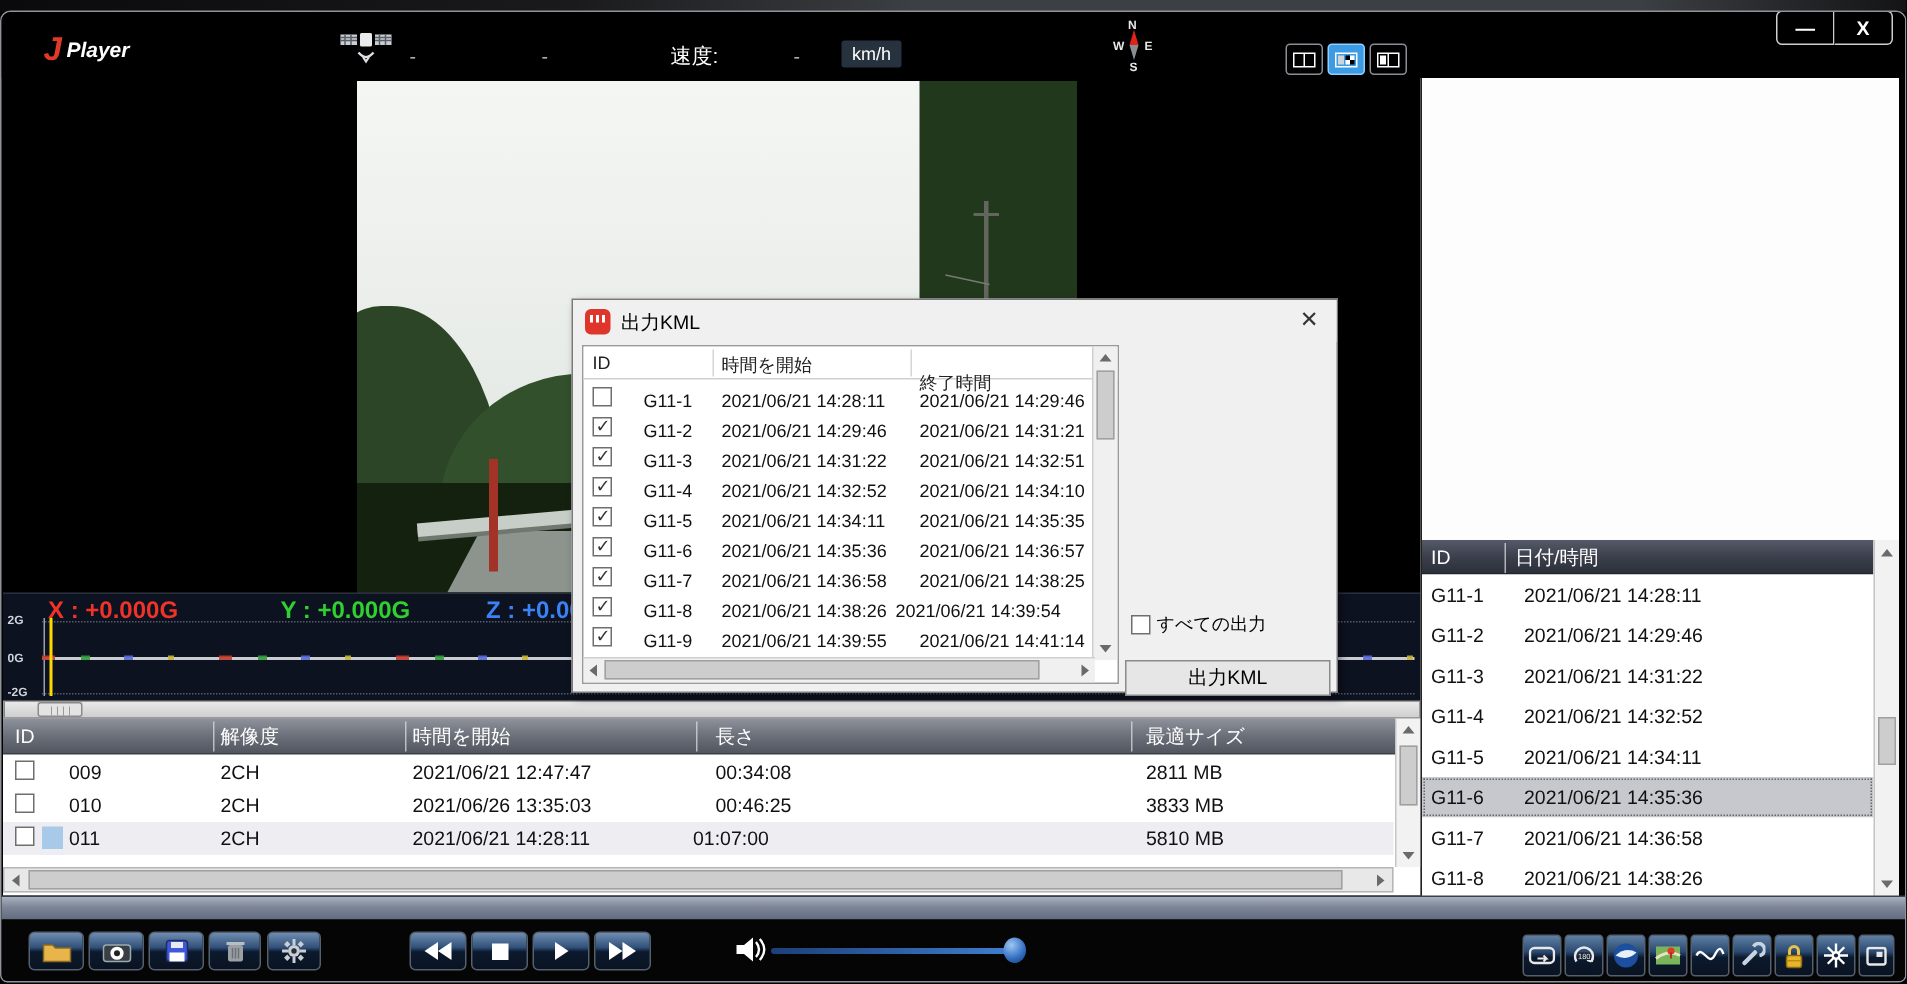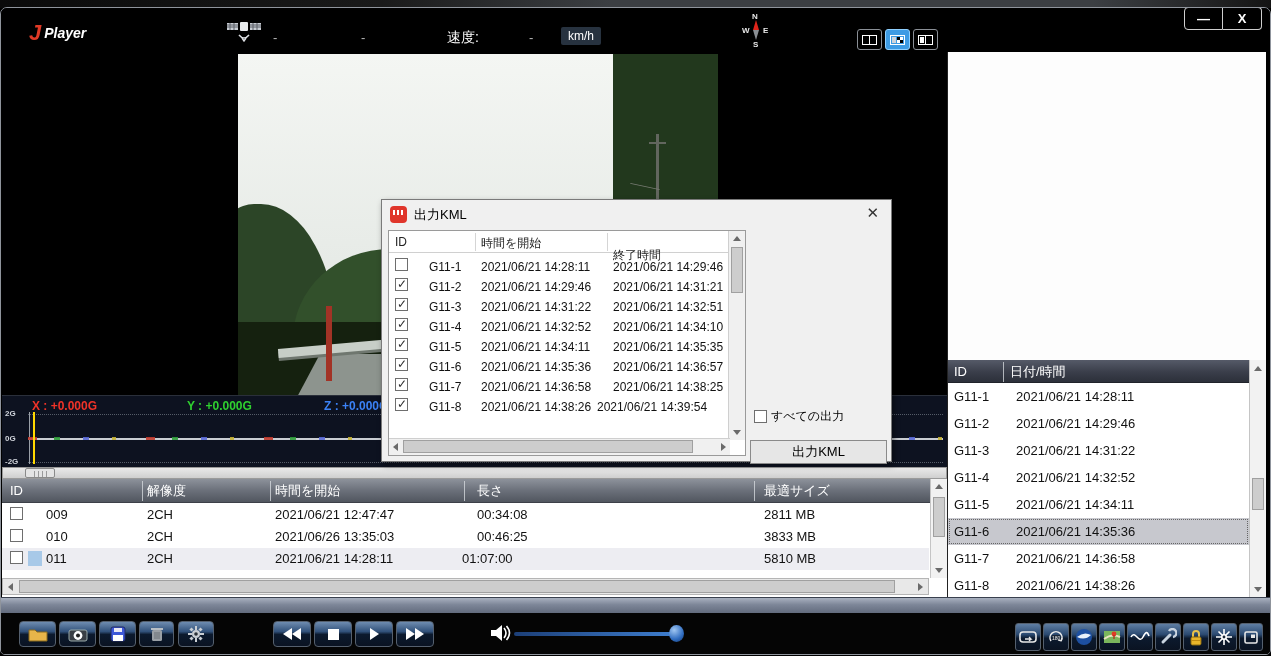--- a/index.html
+++ b/index.html
@@ -70,21 +70,21 @@
     transform:rotate(-5deg); box-shadow:0 3px 0 #6f776f; }
   .vf-redpole { position:absolute; left:88px; top:252px; width:6px; height:75px; background:#a23326; }
 
   
   .map-panel { position:absolute; left:946px; top:44px; width:319px; height:308px; background:#fdfdfd;
     border-left:1px solid #222; }
 
   
   .accel { position:absolute; left:1px; top:387px; width:945px; height:72px; background:#0d1220;
     border-top:1px solid #2a2f3a; }
-  .accel-lab { position:absolute; top:3px; font-size:12px; font-weight:bold; }
+  .accel-lab { position:absolute; top:3px; font-size:16px; font-weight:bold; }
   .accel-lab.x { left:30px; color:#f03328; } .accel-lab.y { left:185px; color:#2fd02f; }
   .accel-lab.z { left:322px; color:#3b82f6; }
   .tick { position:absolute; left:3px; color:#cfd3da; font-size:8px; font-weight:bold; }
   .grid-dot { position:absolute; left:26px; right:4px; height:0; border-top:1px dotted #555c68; }
   .zero-line { position:absolute; left:26px; right:4px; top:42px; height:2px; background:#c9cdd2; }
   .data-dashes { position:absolute; left:26px; right:4px; top:41px; height:3px;
     background:repeating-linear-gradient(90deg,#c23b2e 0 9px,transparent 9px 26px,#2f9e3a 26px 32px,
       transparent 32px 55px,#5a6ad8 55px 61px,transparent 61px 84px,#c8b435 84px 88px,transparent 88px 118px); opacity:.9; }
   .playhead { position:absolute; left:31px; top:16px; width:2px; height:52px; background:#ffd800; }
   .accel-axis { position:absolute; left:27px; top:16px; width:1px; height:52px; background:#9aa0a8; }
@@ -554,20 +554,26 @@
           <span class="dl-cell" style="left:40px">G11-7</span>
           <span class="dl-cell" style="left:92px">2021/06/21 14:36:58</span>
           <span class="dl-cell" style="left:224px">2021/06/21 14:38:25</span>
         </div>
         <div class="dl-row" style="top:166px">
           <span class="cbx" style="position:absolute;left:6px;top:1px" data-checked="true"></span>
           <span class="dl-cell" style="left:40px">G11-8</span>
           <span class="dl-cell" style="left:92px">2021/06/21 14:38:26</span>
           <span class="dl-cell" style="left:208px">2021/06/21 14:39:54</span>
         </div>
+        <div class="dl-row" style="top:186px">
+          <span class="cbx" style="position:absolute;left:6px;top:1px" data-checked="true"></span>
+          <span class="dl-cell" style="left:40px">G11-9</span>
+          <span class="dl-cell" style="left:92px">2021/06/21 14:39:55</span>
+          <span class="dl-cell" style="left:224px">2021/06/21 14:41:14</span>
+        </div>
         <div class="dl-row" style="top:206px">
           <span class="cbx" style="position:absolute;left:6px;top:1px" data-checked="true"></span>
           <span class="dl-cell" style="left:40px">G11-10</span>
           <span class="dl-cell" style="left:92px">2021/06/21 14:41:15</span>
           <span class="dl-cell" style="left:224px">2021/06/21 14:42:26</span>
         </div>
 
         <div class="dlg-vscroll">
           <span class="arr up" style="left:4px;top:5px"></span>
           <span class="arr dn" style="left:4px;bottom:5px"></span>

